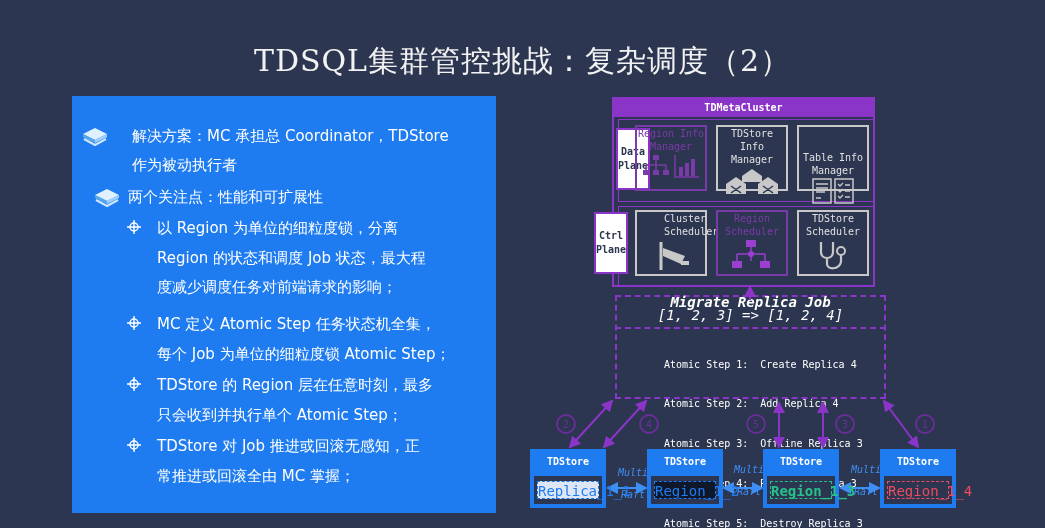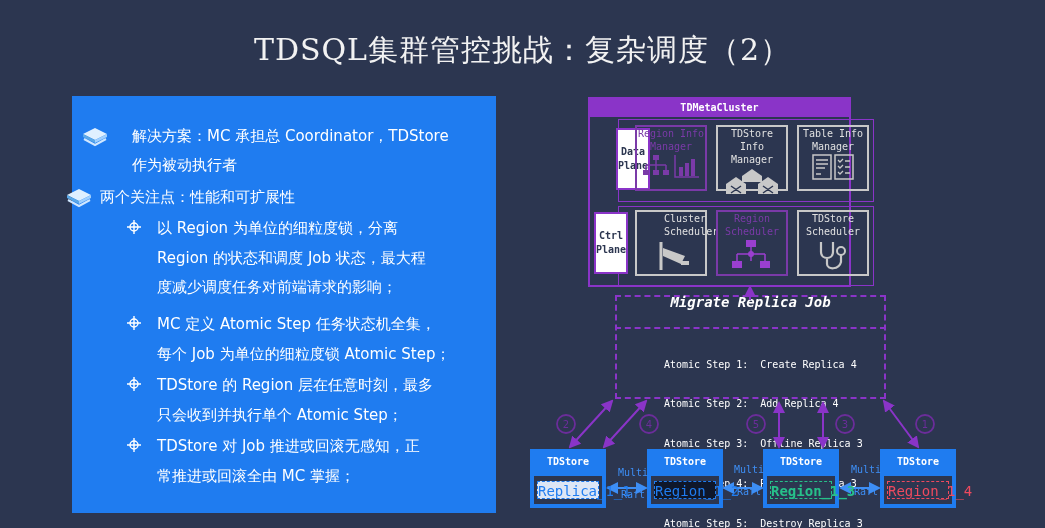--- a/index.html
+++ b/index.html
@@ -1,41 +1,41 @@
 <!DOCTYPE html>
 <html><head>
 <meta charset="utf-8">
 <style>
   html,body{margin:0;padding:0;}
   body{width:1045px;height:528px;background:#2c3650;position:relative;overflow:hidden;font-family:"DejaVu Sans","Liberation Sans",sans-serif;color:#fff;}
-  .title{position:absolute;left:0;top:30px;width:1045px;text-align:center;font-family:"DejaVu Serif","Liberation Serif",serif;font-size:30px;color:#f2f2f2;letter-spacing:1px;}
+  .title{position:absolute;left:0;top:41px;width:1045px;text-align:center;font-family:"DejaVu Serif","Liberation Serif",serif;font-size:30px;color:#f2f2f2;letter-spacing:1px;}
   .panel{position:absolute;left:72px;top:96px;width:424px;height:417px;background:#1f7cf0;}
   .bullet{position:absolute;display:flex;align-items:flex-start;font-size:15px;line-height:29px;color:#fff;}
   .bullet .txt{white-space:pre-line;}
   .books{width:30px;height:24px;position:relative;margin-top:2px;flex:none;}
   .sub{position:absolute;font-size:15px;line-height:29.5px;color:#fff;}
   .sub .mark{position:absolute;left:0;top:6px;width:14px;height:14px;}
   .sub .txt{position:absolute;left:30px;top:0;width:330px;white-space:pre-line;}
   
   .mono{font-family:"DejaVu Sans Mono","Liberation Mono",monospace;}
-  .mc{position:absolute;left:588px;top:97px;width:263px;height:190px;border:2px solid #8a34c8;box-sizing:border-box;}
+  .mc{position:absolute;left:612px;top:97px;width:263px;height:190px;border:2px solid #8a34c8;box-sizing:border-box;}
   .mc-head{position:absolute;left:0;top:0;width:100%;height:18px;background:#8a34c8;text-align:center;font-size:10px;font-weight:bold;line-height:18px;}
   .plane{position:absolute;width:34px;height:62px;background:#fff;border:2px solid #8a34c8;box-sizing:border-box;color:#2c3650;font-size:10px;font-weight:bold;text-align:center;display:flex;align-items:center;justify-content:center;line-height:14px;}
   .mod{position:absolute;width:72px;height:66px;border:2px solid #c8c8c8;box-sizing:border-box;text-align:center;font-size:10px;line-height:13px;color:#e0e0e0;}
   .mod.dim{border-color:#7a3aa8;color:#7a3aa8;}
   .rowline{position:absolute;border:1.5px solid #8a34c8;box-sizing:border-box;}
   .job{position:absolute;left:615px;top:295px;width:271px;height:104px;border:2px dashed #8a34c8;box-sizing:border-box;}
   .job-sep{position:absolute;left:615px;top:327px;width:271px;border-top:2px dashed #8a34c8;}
   .job-title{position:absolute;left:615px;top:296px;width:271px;text-align:center;font-size:14px;line-height:13px;font-style:italic;}
   .steps{position:absolute;left:664px;top:331px;font-size:10px;line-height:13.3px;white-space:pre;}
   .store{position:absolute;width:76px;height:59px;background:#1f7cf0;}
   .store .hd{height:26px;text-align:center;font-size:10px;font-weight:bold;line-height:26px;}
   .store .bd{position:absolute;left:4px;top:27px;width:68px;height:28px;background:#2c3650;}
   .store .rg{position:absolute;left:3px;top:5px;width:62px;height:18px;font-size:14px;line-height:18px;text-align:center;box-sizing:border-box;}
-  .raft{position:absolute;font-size:10px;color:#3d8ef5;line-height:14px;text-align:center;width:52px;}
+  .raft{position:absolute;font-size:10px;color:#3d8ef5;line-height:14px;text-align:center;width:52px;font-style:italic;}
   svg.ov{position:absolute;left:0;top:0;}
 </style>
 </head>
 <body>
 
 <div class="title">TDSQL集群管控挑战：复杂调度（2）</div>
 
 <div class="panel"></div>
 
 <div class="bullet" style="left:80px;top:122px;">
@@ -43,21 +43,21 @@
     <svg width="30" height="24" viewBox="0 0 30 24">
         <path d="M3 10 L15 4 L27 10 L15 16 Z" fill="#dff0ff"></path>
         <path d="M3 10 L15 16 L15 19 L3 13 Z" fill="#5aa8e8"></path>
         <path d="M15 16 L27 10 L27 13 L15 19Z" fill="#9fd0ff"></path>
         <path d="M4 15 L15 21 L26 15" stroke="#cfe7ff" stroke-width="2" fill="none"></path>
       </svg>
   </span>
   <span class="txt" style="margin-left:22px;">解决方案：MC 承担总 Coordinator，TDStore
 作为被动执行者</span>
 </div>
-<div class="bullet" style="left:64px;top:183px;">
+<div class="bullet" style="left:92px;top:183px;">
   <span class="books">
     <svg width="30" height="24" viewBox="0 0 30 24">
         <path d="M3 10 L15 4 L27 10 L15 16 Z" fill="#dff0ff"></path>
         <path d="M3 10 L15 16 L15 19 L3 13 Z" fill="#5aa8e8"></path>
         <path d="M15 16 L27 10 L27 13 L15 19Z" fill="#9fd0ff"></path>
         <path d="M4 15 L15 21 L26 15" stroke="#cfe7ff" stroke-width="2" fill="none"></path>
       </svg>
   </span>
   <span class="txt" style="margin-left:6px;">两个关注点：性能和可扩展性</span>
 </div>
@@ -126,21 +126,21 @@
   <div style="white-space:pre-line;">TDStore Info
 Manager</div>
   <svg width="60" height="28" viewBox="0 0 60 28">
       <path d="M20 10 L30 3 L40 10 V16 H20Z" fill="#c8c8c8"></path>
       <path d="M4 18 L14 11 L24 18 V28 H4Z" fill="#c8c8c8"></path>
       <path d="M36 18 L46 11 L56 18 V28 H36Z" fill="#c8c8c8"></path>
       <path d="M9 20 L19 27 M19 20 L9 27 M41 20 L51 27 M51 20 L41 27" stroke="#2c3650" stroke-width="1.5"></path>
     </svg>
 </div>
 <div class="mod mono" style="left:797px;top:125px;">
-  <div style="white-space:pre-line;">Table Info
+  <div style="white-space:pre-line;margin-top:24px;">Table Info
 Manager</div>
   <svg width="60" height="28" viewBox="0 0 60 28">
       <rect x="10" y="2" width="18" height="24" stroke="#c8c8c8" stroke-width="1.5" fill="none"></rect>
       <path d="M13 7H25 M13 11H25 M13 15H22 M13 21H18" stroke="#c8c8c8" stroke-width="1.5"></path>
       <rect x="32" y="2" width="18" height="24" stroke="#c8c8c8" stroke-width="1.5" fill="none"></rect>
       <path d="M35 7l2 2 3-3 M35 13l2 2 3-3 M35 19l2 2 3-3 M42 8H47 M42 14H47 M42 20H47" stroke="#c8c8c8" stroke-width="1.3" fill="none"></path>
     </svg>
 </div>
 
 <div class="mod mono" style="left:635px;top:210px;">
@@ -169,20 +169,21 @@
   <svg width="60" height="34" viewBox="0 0 60 34">
       <path d="M18 4V14 C18 22 30 22 30 14 V4 M24 20V26 C24 32 36 32 38 24 V16" stroke="#c8c8c8" stroke-width="2.2" fill="none"></path>
       <circle cx="38" cy="13" r="4" stroke="#c8c8c8" stroke-width="2" fill="none"></circle>
     </svg>
 </div>
 
 <div class="job"></div>
 <div class="job-sep"></div>
 <div class="job-title mono">
   <div style="font-weight:bold;">Migrate Replica Job</div>
+  <div>[1, 2, 3] =&gt; [1, 2, 4]</div>
 </div>
 <div class="steps mono">
   <div>Atomic Step 1:  Create Replica 4</div>
   <div>Atomic Step 2:  Add Replica 4</div>
   <div>Atomic Step 3:  Offline Replica 3</div>
   <div>Atomic Step 4:  Remove Replica 3</div>
   <div>Atomic Step 5:  Destroy Replica 3</div>
 </div>
 
 <svg class="ov" width="1045" height="528">

